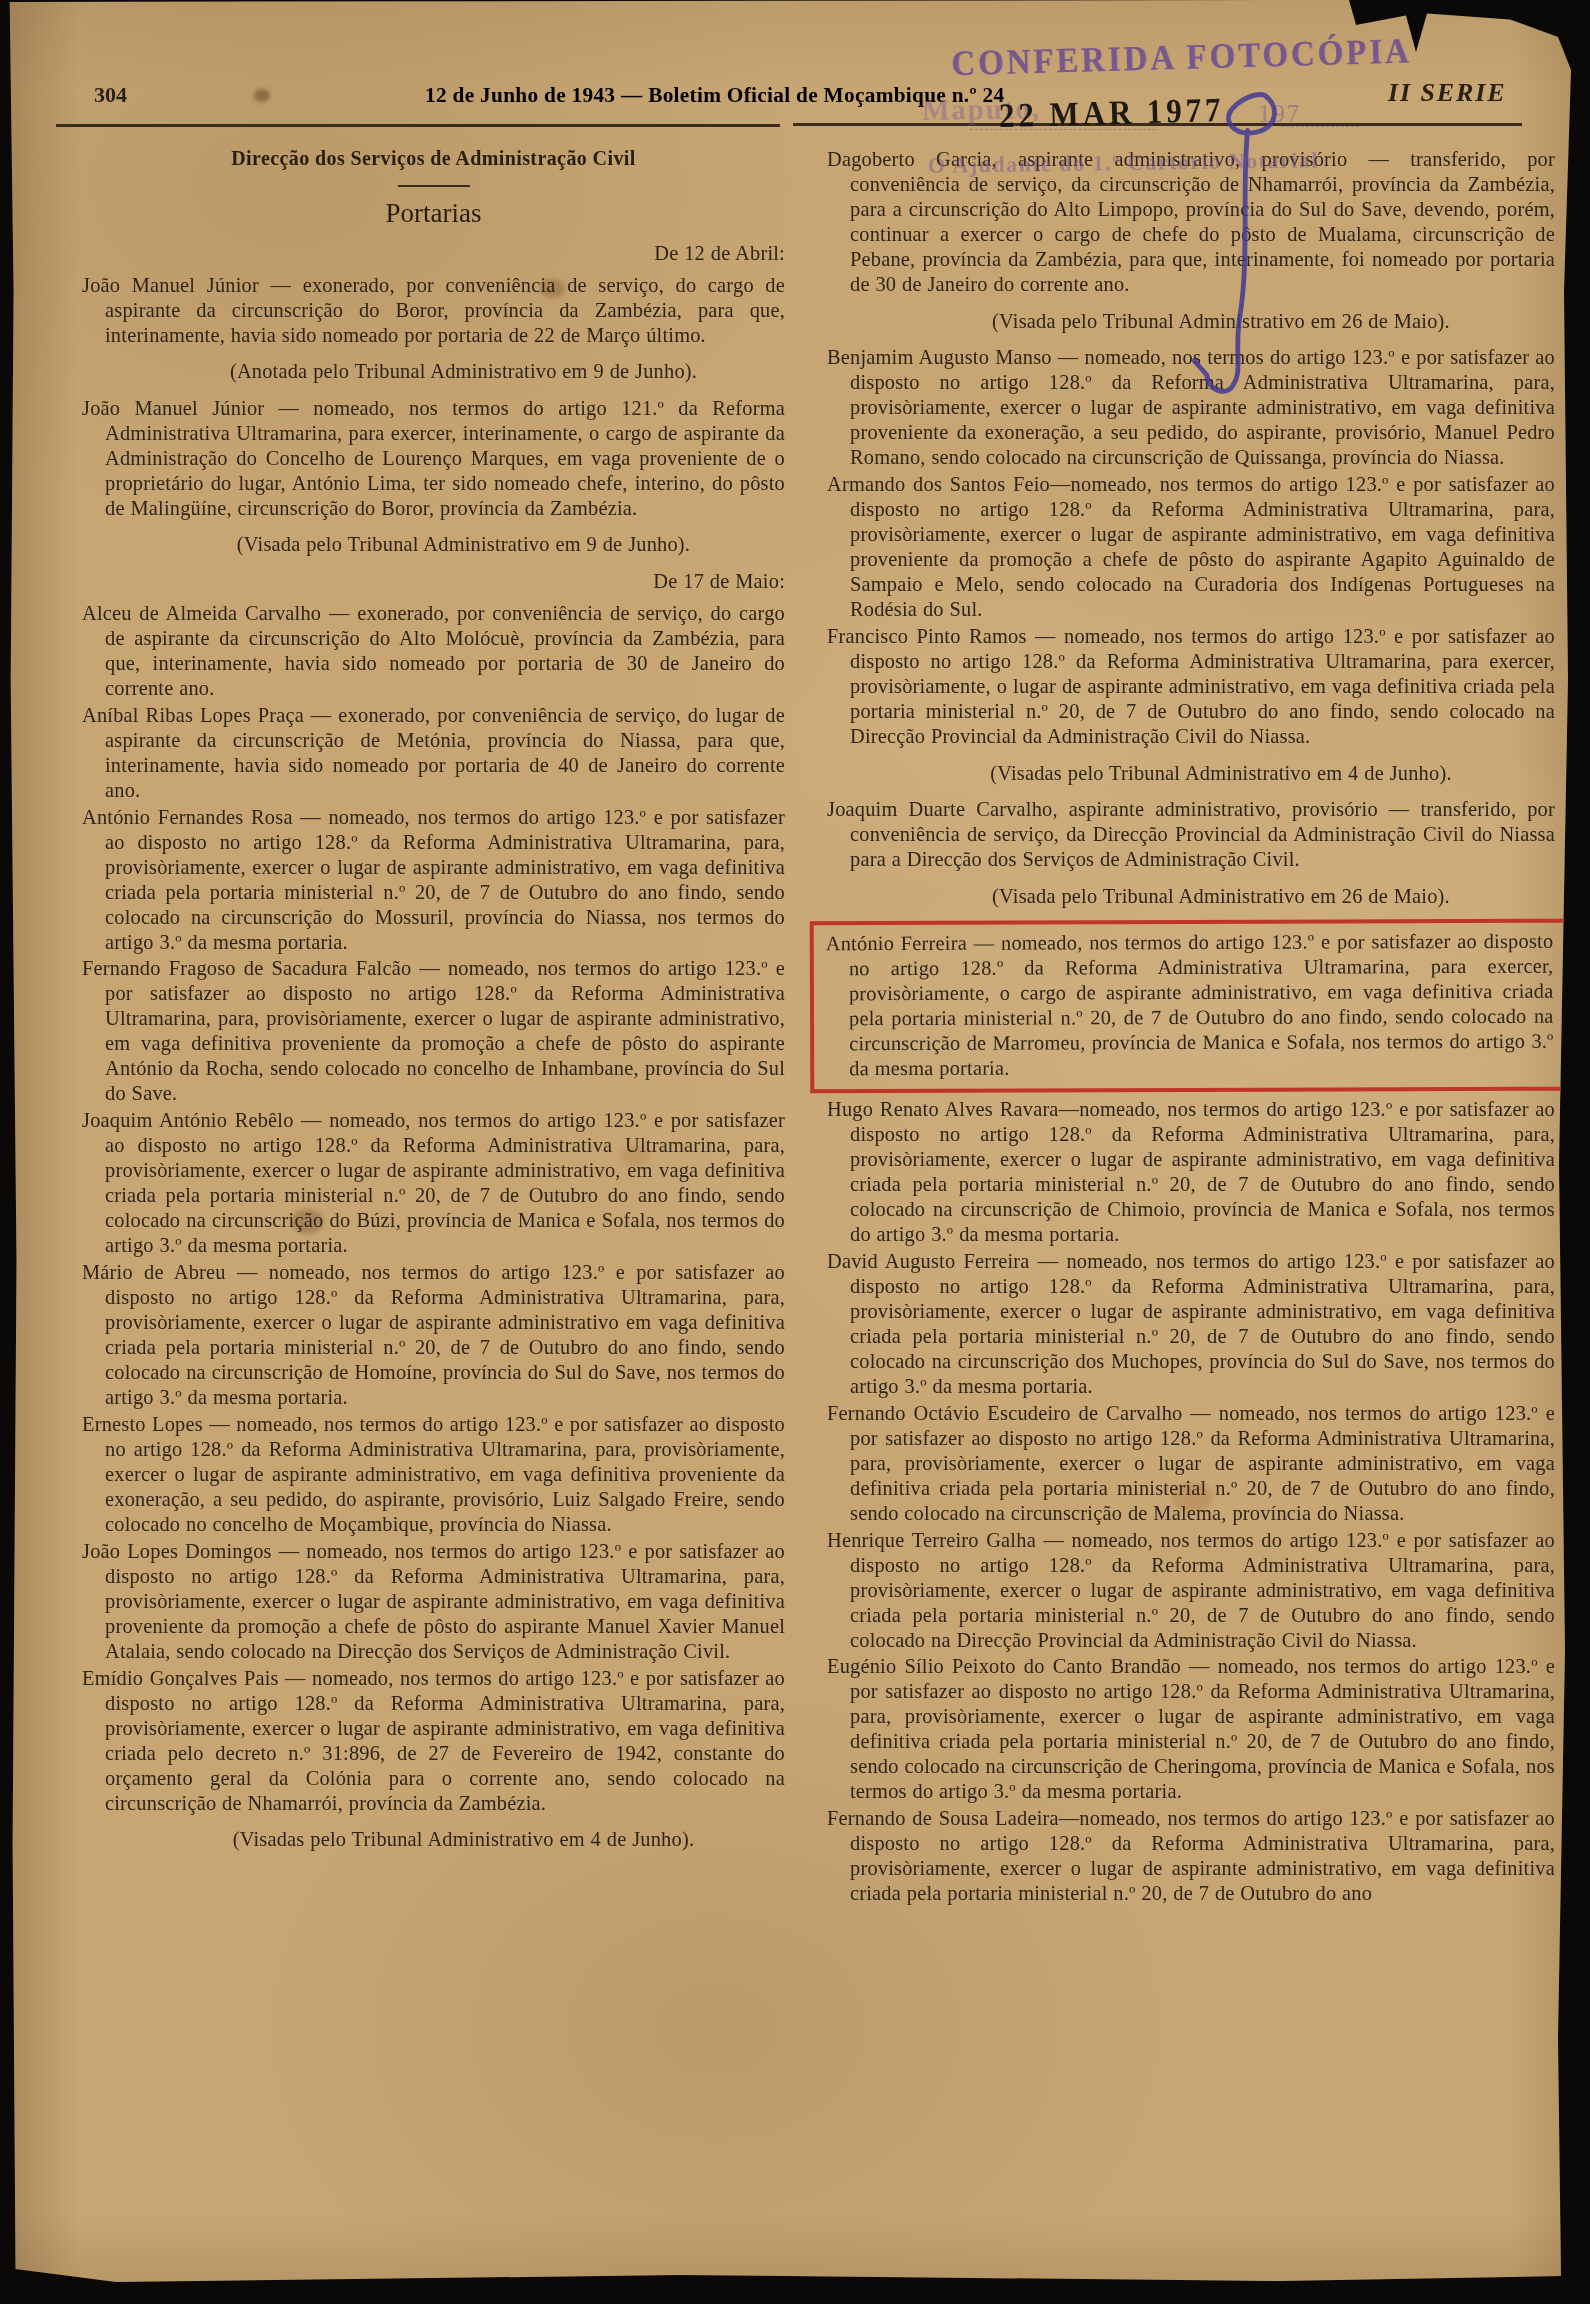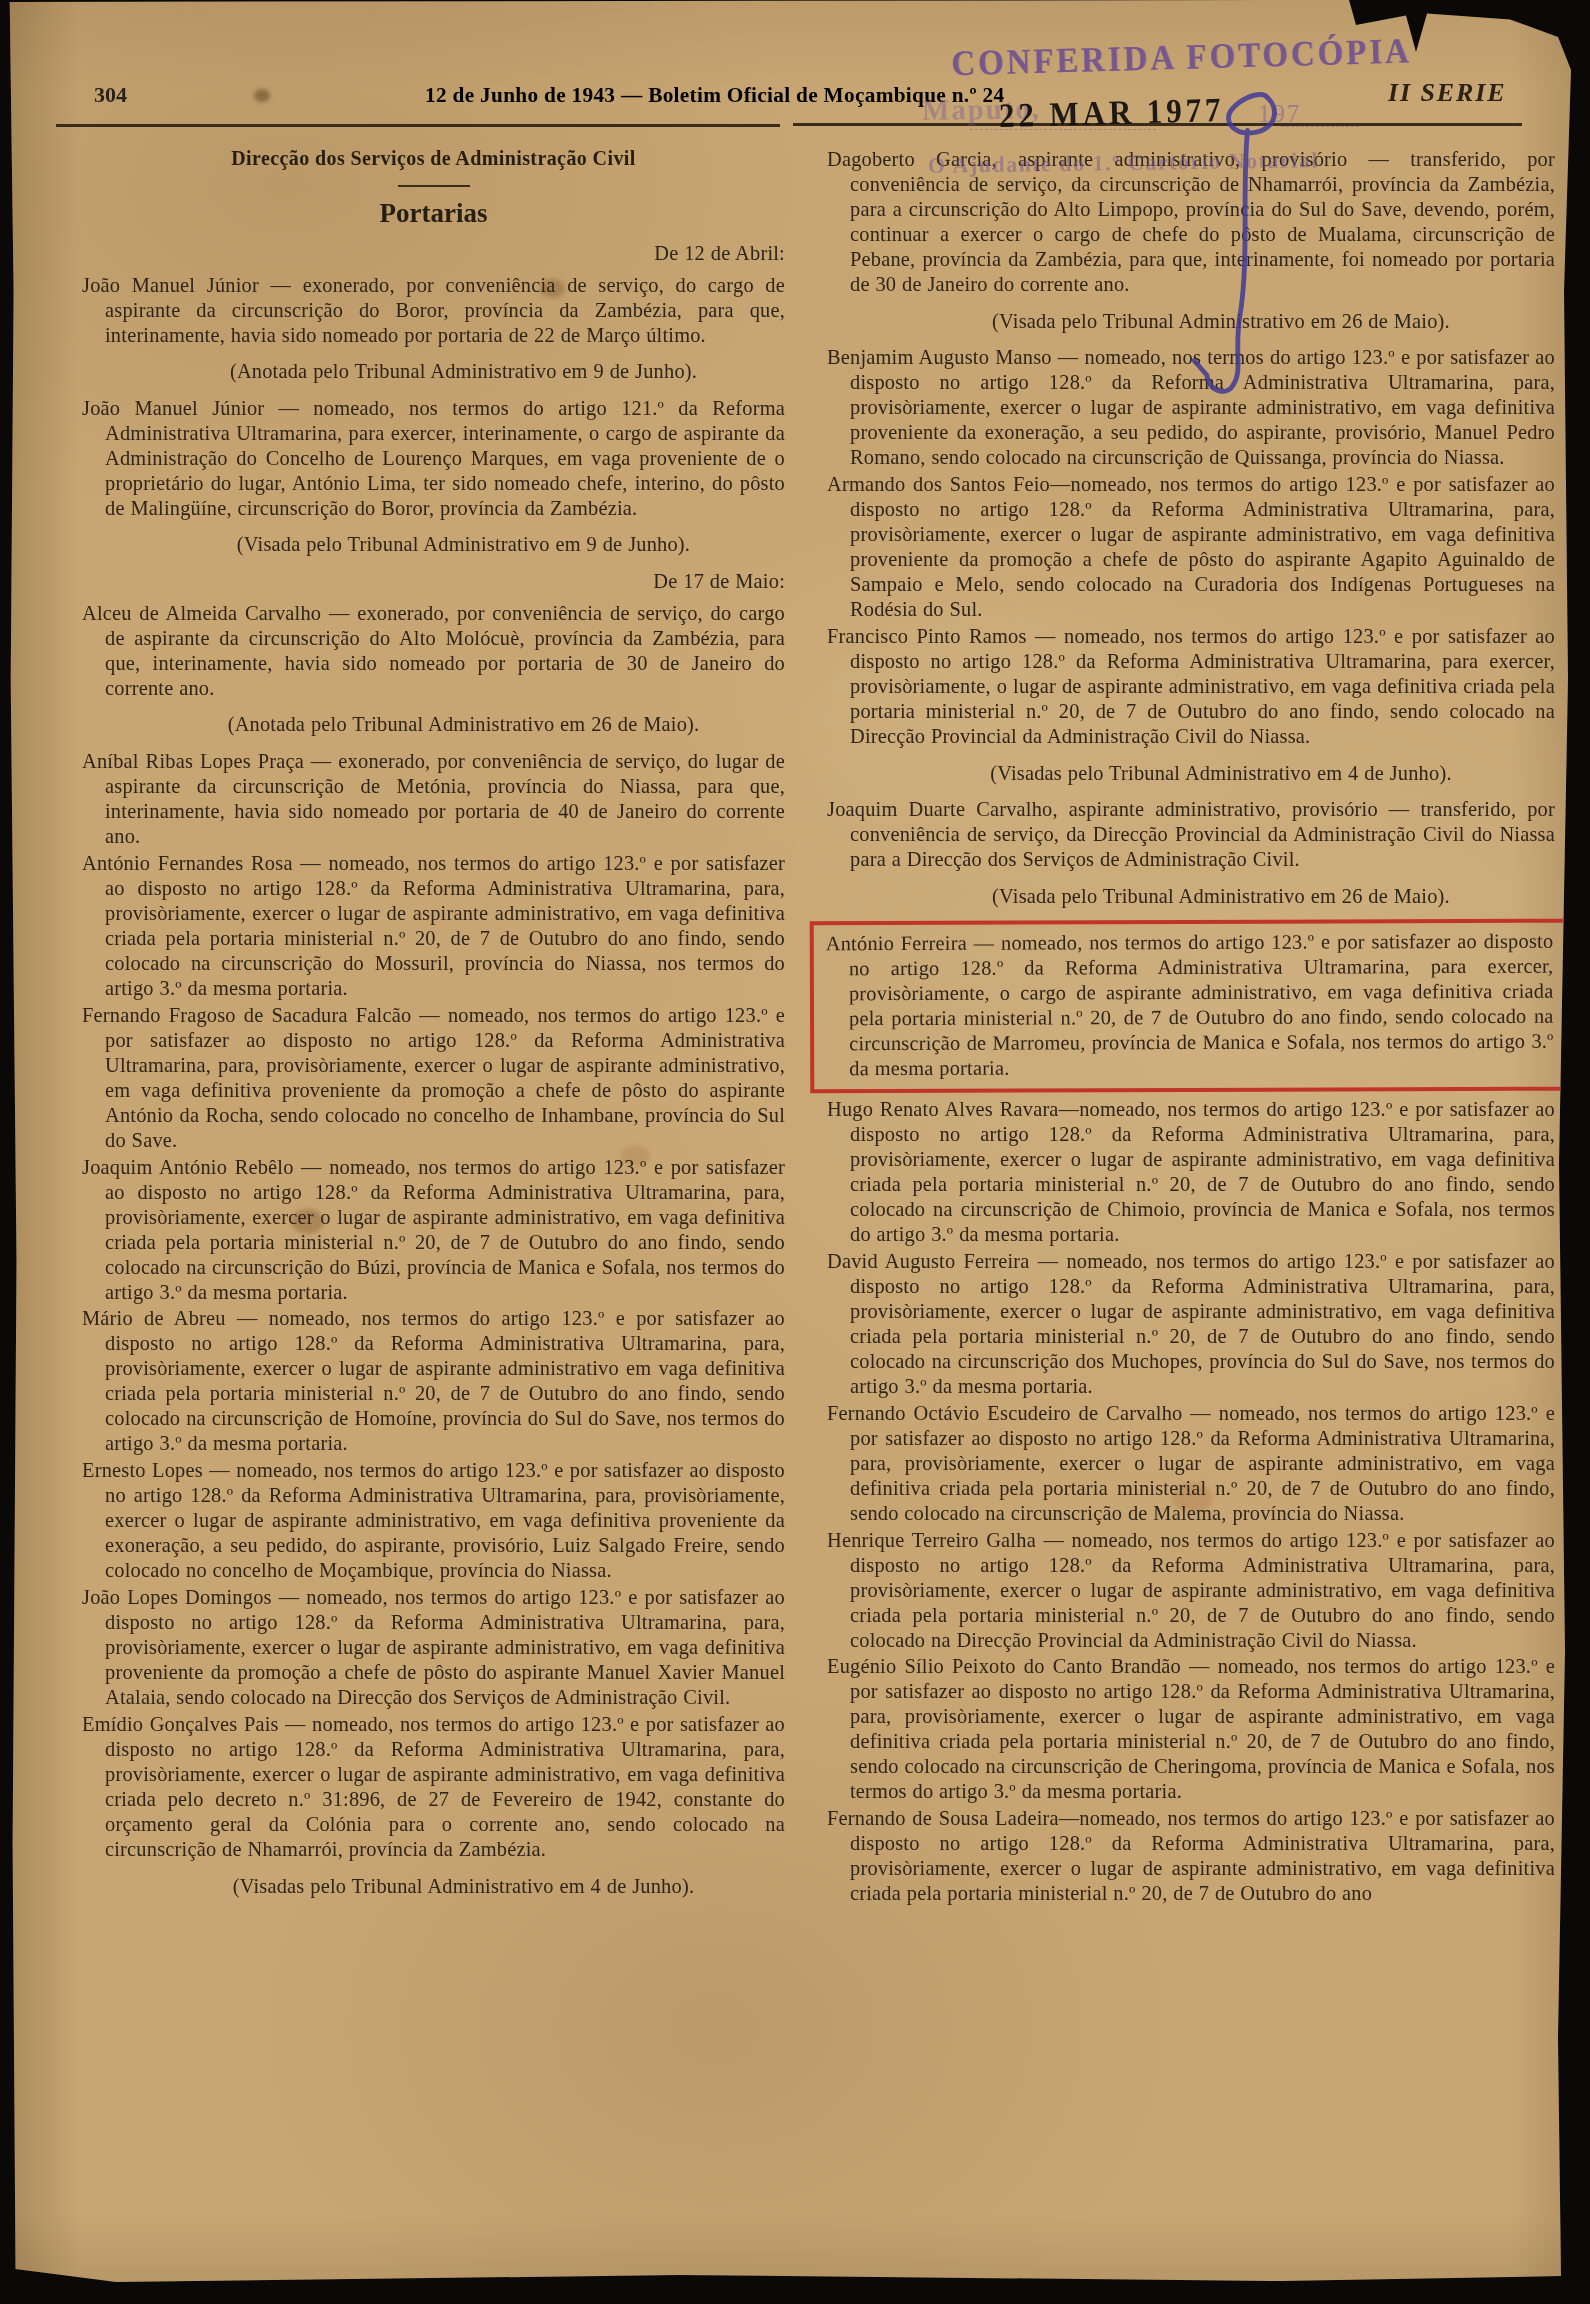--- a/index.html
+++ b/index.html
@@ -42,21 +42,21 @@
   .rule{position:absolute;height:2.9px;background:#3a2c1c;z-index:3;}
   .rule-l{left:56px;top:124px;width:724px;}
   .rule-r{left:793px;top:123px;width:729px;}
 
   
   .col{position:absolute;z-index:3;color:#2e2418;}
   .col-left{left:82px;top:147px;width:703px;}
   .col-right{left:827px;top:147px;width:728px;}
   h1.sect{font-size:20px;font-weight:bold;margin:0;text-align:center;color:#271e12;letter-spacing:0.4px;}
   .hdiv{width:72px;height:2.9px;background:#3a2c1b;margin:14.6px auto 10.7px;}
-  h2.subsect{font-size:27px;font-weight:bold;margin:0 0 7px;text-align:center;color:#271e12;}
+  h2.subsect{font-size:27px;font-weight:normal;margin:0 0 7px;text-align:center;color:#271e12;}
   p.block{margin:0 0 1.9px;font-size:20.4px;line-height:25px;text-align:justify;letter-spacing:0.2px;word-spacing:0.5px;}
   p.entry,p.entry-boxed{padding-left:23px;text-indent:-23px;}
   p.note{padding-left:60px;text-indent:0;margin:11.6px 0;text-align:center;}
   p.date{padding-left:70px;text-indent:0;margin:11.6px 0 6.8px;text-align:right;}
   p.entry-boxed{
     border:4.9px solid #bf3527;
     padding:5.8px 11.6px 7.8px 35px;text-indent:-23px;
     margin:5.8px -13.6px 4.9px -17.5px;
     transform:rotate(-.2deg);
   }
@@ -108,21 +108,20 @@
         <p class="block note">(Anotada pelo Tribunal Administrativo em 9 de Junho).</p>
 
         <p class="block entry">João Manuel Júnior — nomeado, nos termos do artigo 121.º da Reforma Administrativa Ultramarina, para exercer, interinamente, o cargo de aspirante da Administração do Concelho de Lourenço Marques, em vaga proveniente de o proprietário do lugar, António Lima, ter sido nomeado chefe, interino, do pôsto de Malingüíne, circunscrição do Boror, província da Zambézia.</p>
 
         <p class="block note">(Visada pelo Tribunal Administrativo em 9 de Junho).</p>
 
         <p class="block date">De 17 de Maio:</p>
 
         <p class="block entry">Alceu de Almeida Carvalho — exonerado, por conveniência de serviço, do cargo de aspirante da circunscrição do Alto Molócuè, província da Zambézia, para que, interinamente, havia sido nomeado por portaria de 30 de Janeiro do corrente ano.</p>
 
-        <p class="block note">(Anotada pelo Tribunal Administrativo em 26 de Maio).</p>
 
         <p class="block entry">Aníbal Ribas Lopes Praça — exonerado, por conveniência de serviço, do lugar de aspirante da circunscrição de Metónia, província do Niassa, para que, interinamente, havia sido nomeado por portaria de 40 de Janeiro do corrente ano.</p>
 
 
         <p class="block entry">António Fernandes Rosa — nomeado, nos termos do artigo 123.º e por satisfazer ao disposto no artigo 128.º da Reforma Administrativa Ultramarina, para, provisòriamente, exercer o lugar de aspirante administrativo, em vaga definitiva criada pela portaria ministerial n.º 20, de 7 de Outubro do ano findo, sendo colocado na circunscrição do Mossuril, província do Niassa, nos termos do artigo 3.º da mesma portaria.</p>
 
         <p class="block entry">Fernando Fragoso de Sacadura Falcão — nomeado, nos termos do artigo 123.º e por satisfazer ao disposto no artigo 128.º da Reforma Administrativa Ultramarina, para, provisòriamente, exercer o lugar de aspirante administrativo, em vaga definitiva proveniente da promoção a chefe de pôsto do aspirante António da Rocha, sendo colocado no concelho de Inhambane, província do Sul do Save.</p>
 
         <p class="block entry">Joaquim António Rebêlo — nomeado, nos termos do artigo 123.º e por satisfazer ao disposto no artigo 128.º da Reforma Administrativa Ultramarina, para, provisòriamente, exercer o lugar de aspirante administrativo, em vaga definitiva criada pela portaria ministerial n.º 20, de 7 de Outubro do ano findo, sendo colocado na circunscrição do Búzi, província de Manica e Sofala, nos termos do artigo 3.º da mesma portaria.</p>
 

